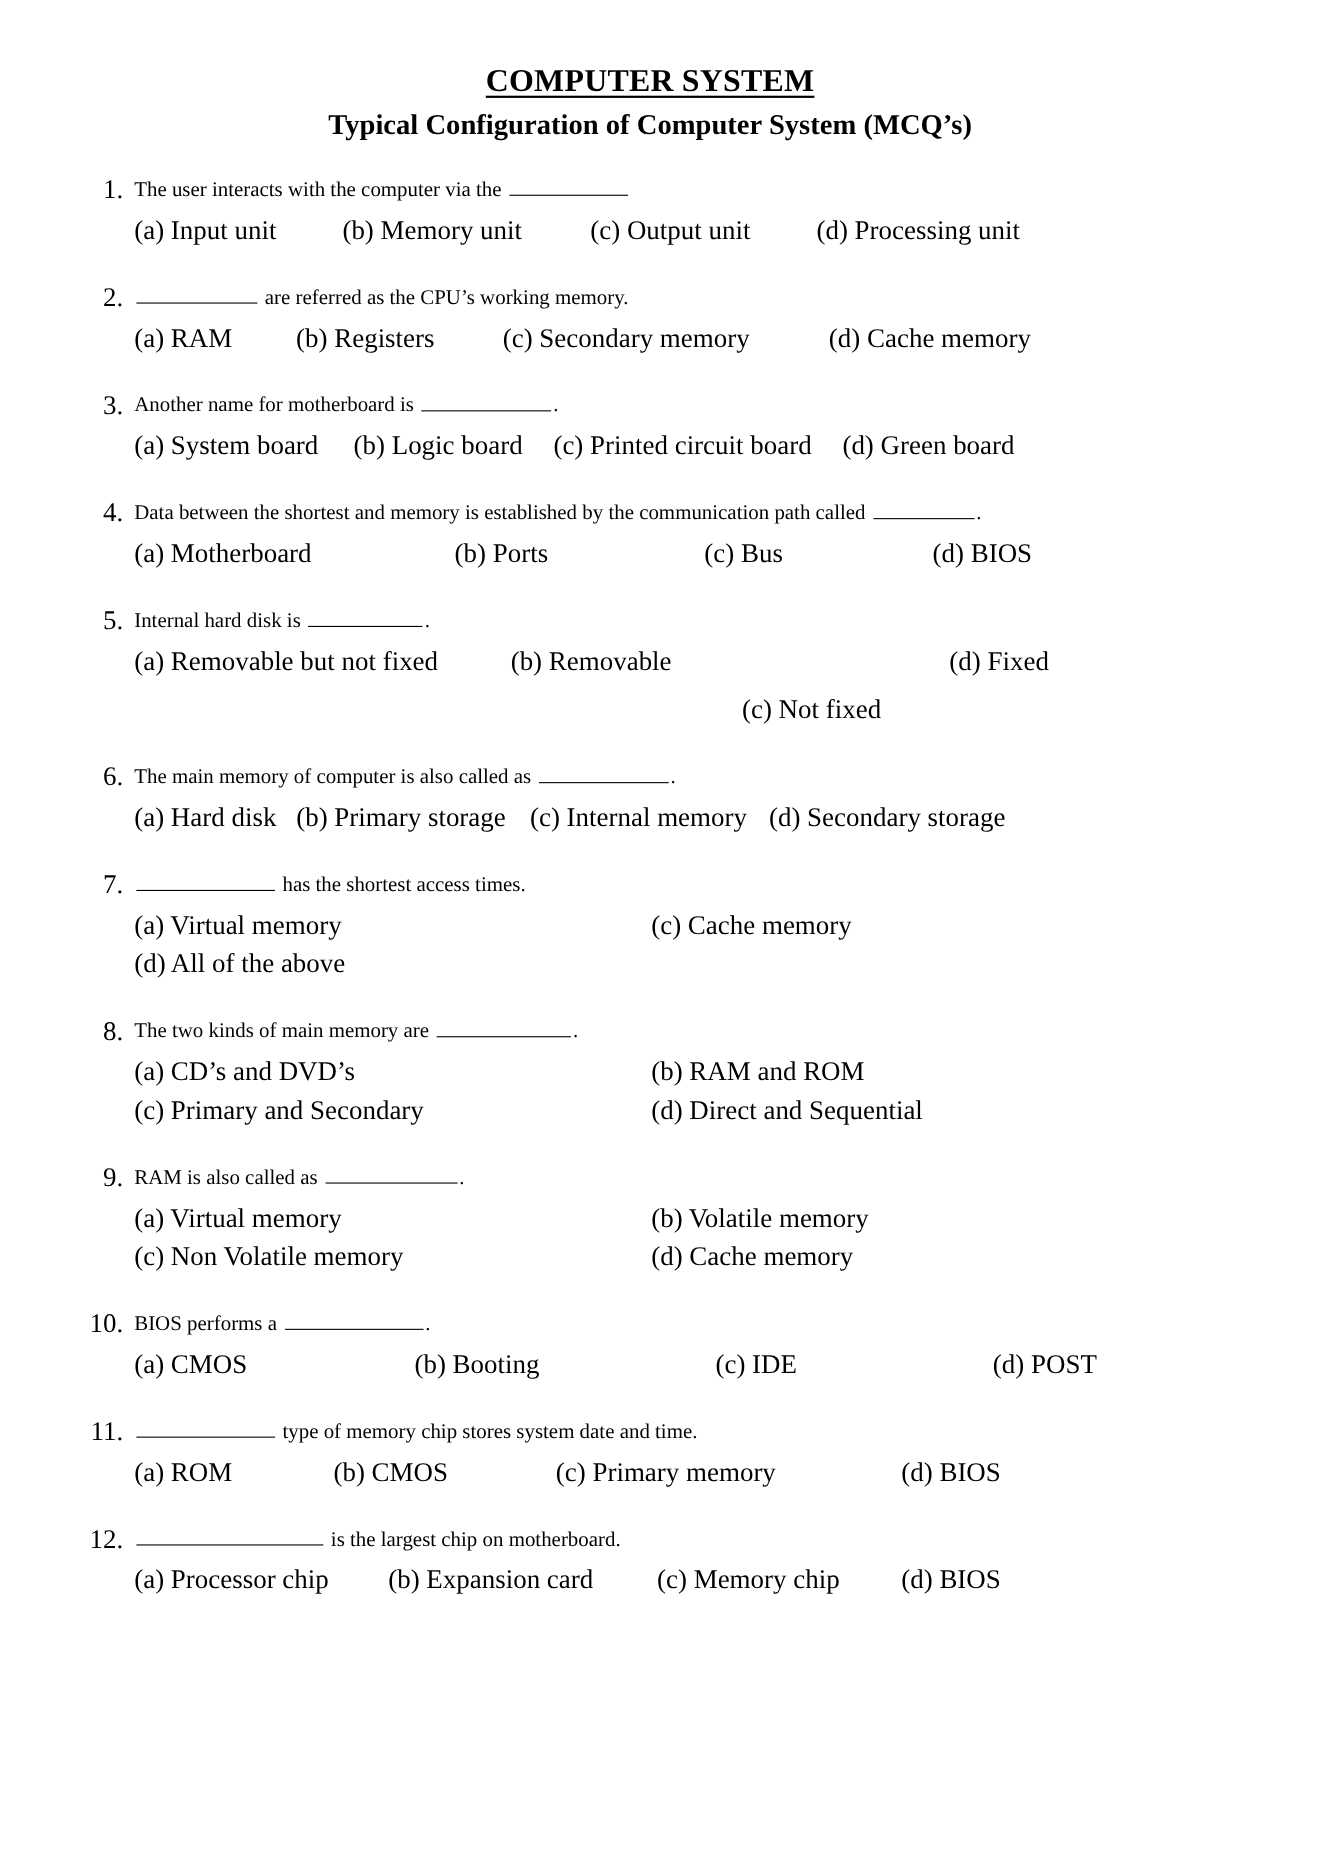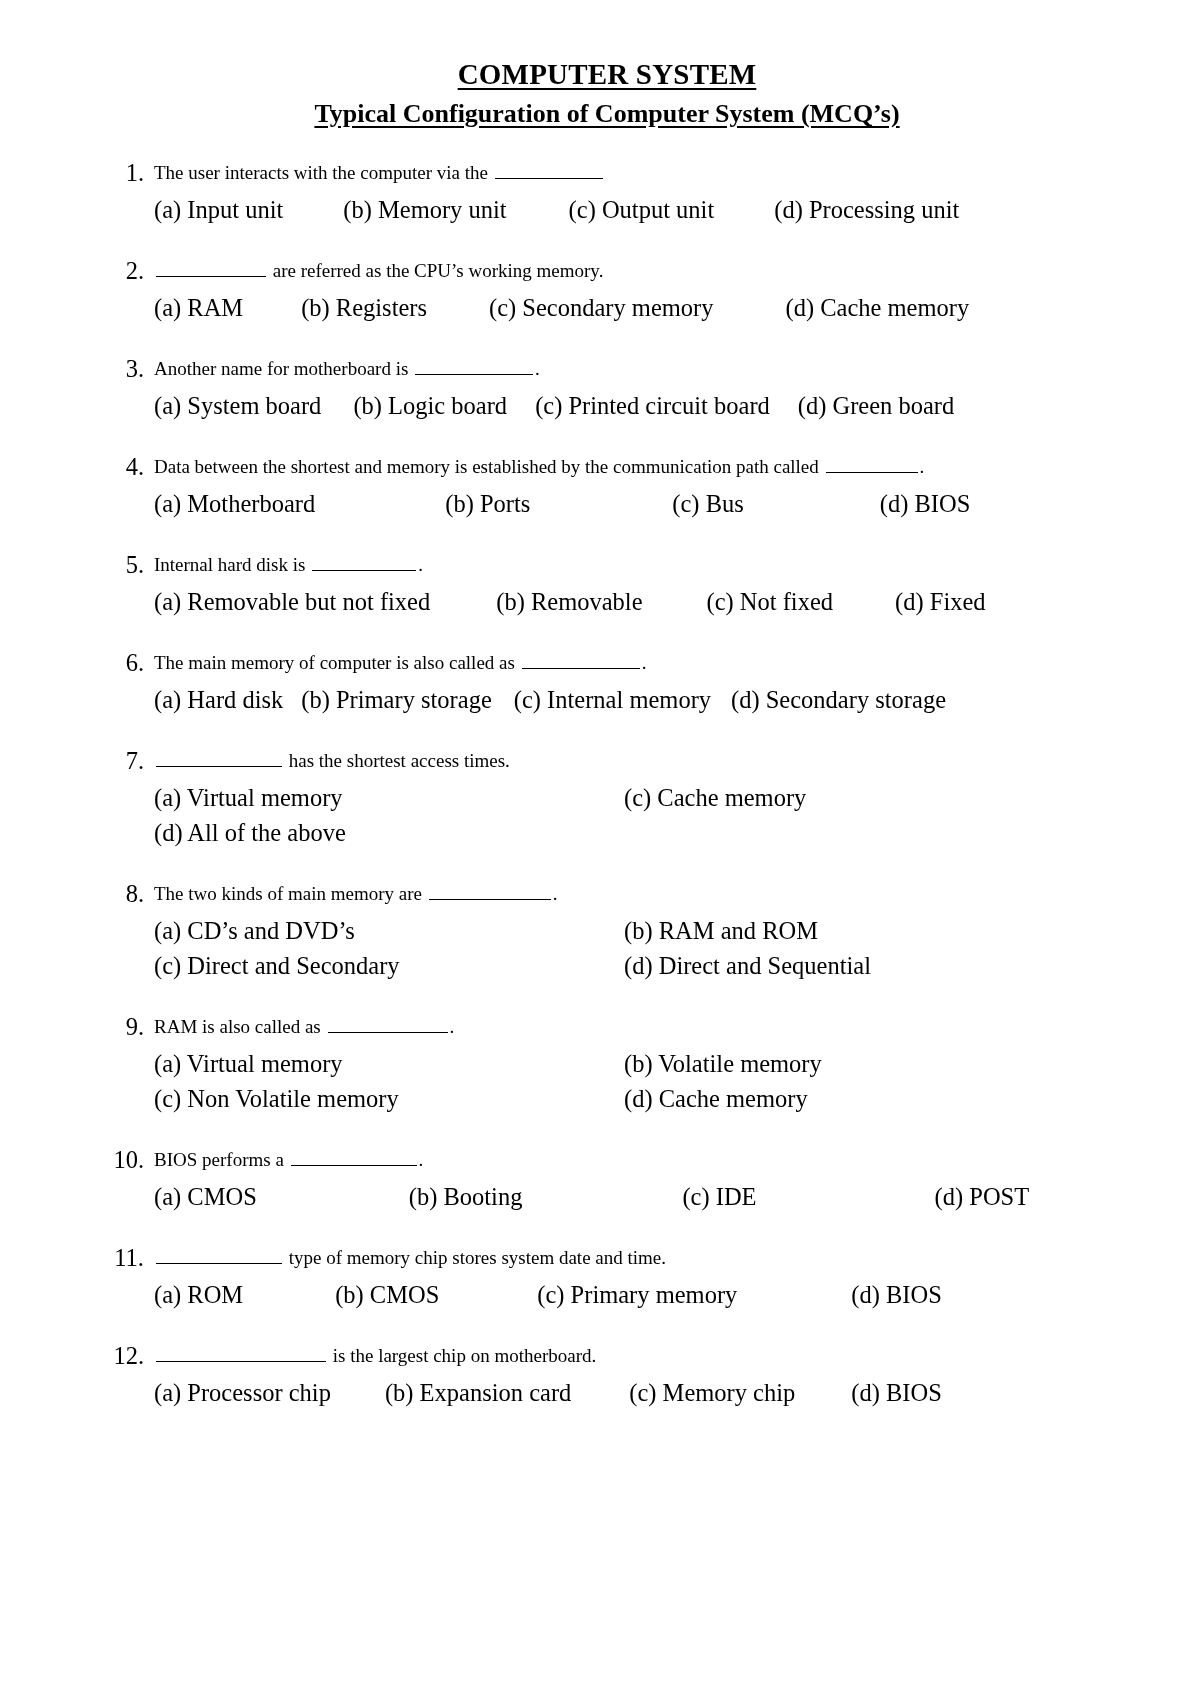--- a/index.html
+++ b/index.html
@@ -11,38 +11,38 @@
   body {
     width: 1200px;
     height: 1697px;
     font-family: "Liberation Serif", "DejaVu Serif", serif;
     color: #000000;
     overflow: hidden;
   }
   .page {
     width: 1200px;
     height: 1697px;
-    padding: 58px 86px 0 100px;
+    padding: 58px 86px 0 68px;
     background: #ffffff;
   }
   .doc-title {
     text-align: center;
     font-size: 29px;
     font-weight: bold;
     letter-spacing: 0.2px;
     margin: 0 0 8px 0;
   }
   .doc-title span { text-decoration: underline; text-underline-offset: 4px; }
   .doc-subtitle {
     text-align: center;
     font-size: 26px;
     font-weight: bold;
     margin: 0 0 26px 0;
   }
-  .doc-subtitle span { text-decoration: underline; text-underline-offset: 4px; }
+  .doc-subtitle span { text-underline-offset: 4px; }
 
   .q-list {
     list-style: none;
     margin: 0;
     padding: 0;
   }
   .q-item {
     display: flex;
     align-items: flex-start;
     margin-bottom: 26px;
@@ -142,21 +142,21 @@
           </div>
         </div>
       </li>
       <li class="q-item">
         <div class="q-num">5.</div>
         <div class="q-body">
           <p class="q-text"><span>Internal hard disk is </span><span class="blank" style="width: 104px;"></span><span>.</span></p>
           <div class="opts-row">
             <span class="opt" style="margin-right: 66px;">(a) Removable but not fixed</span>
             <span class="opt" style="margin-right: 64px;">(b) Removable</span>
-            <span class="opt" style="margin-right: 62px;">(c) Not fixed</span>
+            <span class="opt" style="margin-right: 62px; margin-top: 44px;">(c) Not fixed</span>
             <span class="opt">(d) Fixed</span>
           </div>
         </div>
       </li>
       <li class="q-item">
         <div class="q-num">6.</div>
         <div class="q-body">
           <p class="q-text"><span>The main memory of computer is also called as </span><span class="blank" style="width: 118px;"></span><span>.</span></p>
           <div class="opts-row">
             <span class="opt" style="margin-right: 18px;">(a) Hard disk</span>
@@ -177,21 +177,21 @@
           </div>
         </div>
       </li>
       <li class="q-item">
         <div class="q-num">8.</div>
         <div class="q-body">
           <p class="q-text"><span>The two kinds of main memory are </span><span class="blank" style="width: 122px;"></span><span>.</span></p>
           <div class="opts-grid">
             <span class="opt">(a) CD’s and DVD’s</span>
             <span class="opt">(b) RAM and ROM</span>
-            <span class="opt">(c) Direct and Secondary</span>
+            <span class="opt">(c) Primary and Secondary</span>
             <span class="opt">(d) Direct and Sequential</span>
           </div>
         </div>
       </li>
       <li class="q-item">
         <div class="q-num">9.</div>
         <div class="q-body">
           <p class="q-text"><span>RAM is also called as </span><span class="blank" style="width: 120px;"></span><span>.</span></p>
           <div class="opts-grid">
             <span class="opt">(a) Virtual memory</span>

